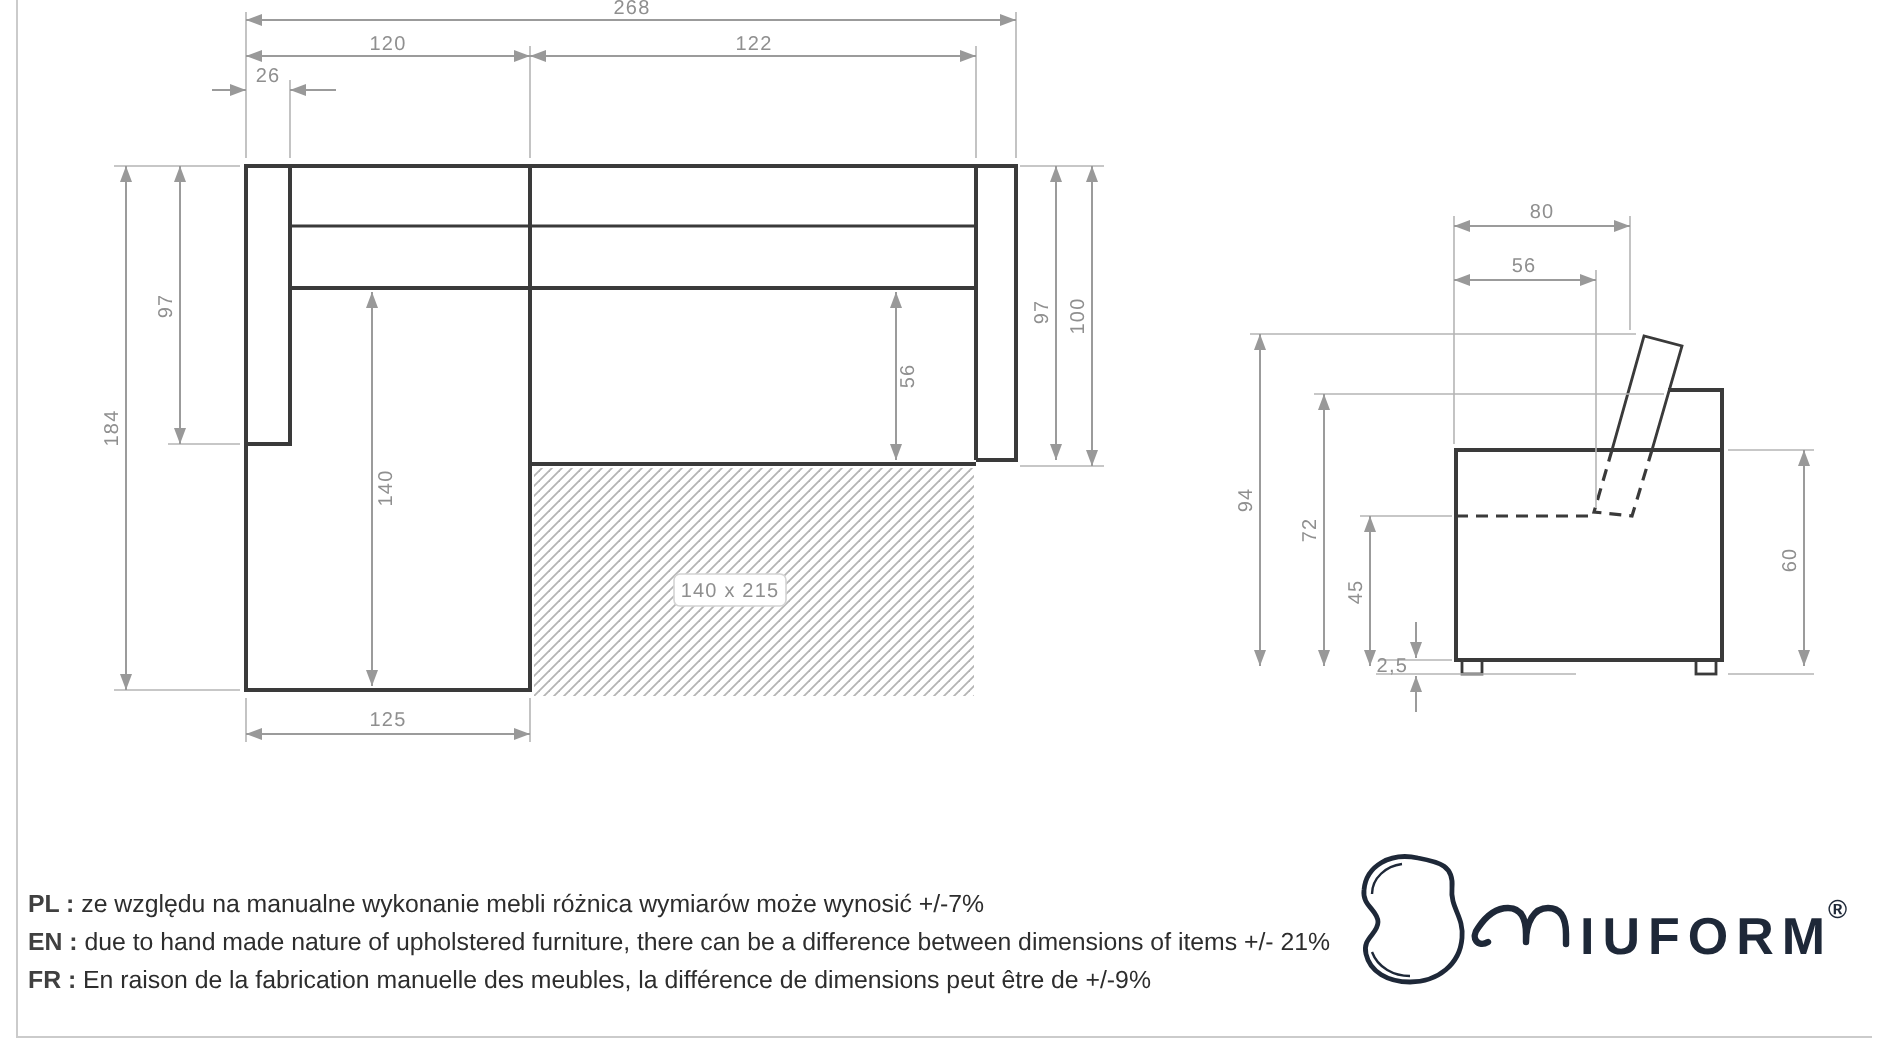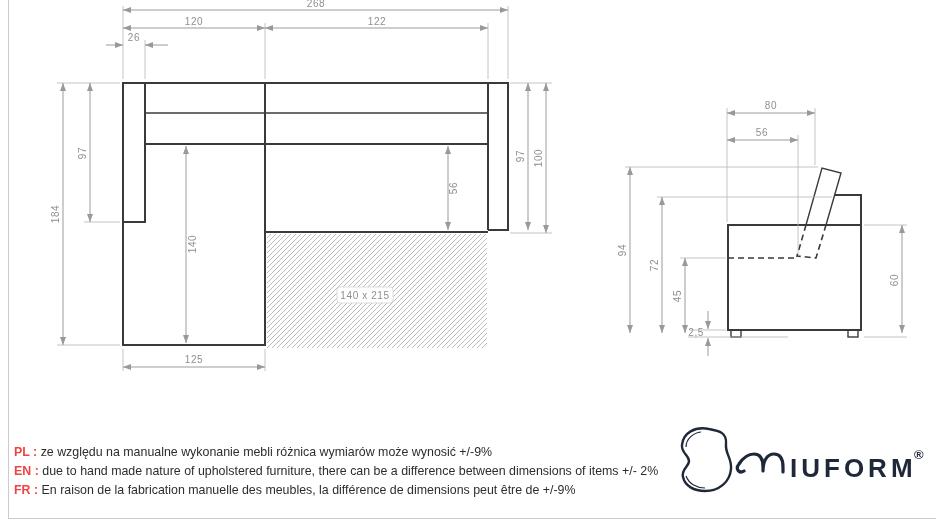--- a/index.html
+++ b/index.html
@@ -19,21 +19,21 @@
   .dim   { stroke:#9b9b9b; stroke-width:1;   fill:none; }
   .ext   { stroke:#b5b5b5; stroke-width:0.8; fill:none; }
   .frame { stroke:#cbcbcb; stroke-width:1;   fill:none; }
   .hatchbox { fill:url(#hatch); }
   .lblbox { fill:#ffffff; stroke:#d4d4d4; stroke-width:0.8; }
   .lbl-s { font-size:8.5px; letter-spacing:0.4px; }
   .disclaimer {
     position:absolute; left:14px; top:443px; width:650px;
     font-size:12.4px; line-height:19px; color:#2d2d2d; white-space:nowrap;
   }
-  .disclaimer b { font-weight:bold; color:#ef4444; }
+  .disclaimer b { font-weight:bold; color:#404040; }
   .logo { position:absolute; left:676px; top:424px; }
   .logo-stroke { stroke:var(--brand); fill:none; }
   .logo-text {
     font-family:"Liberation Sans", sans-serif; font-weight:bold;
     font-size:26px; letter-spacing:4px; fill:var(--brand);
   }
   .logo-reg { font-size:13px; letter-spacing:0; font-weight:bold; fill:var(--brand); }
 </style>
 </head>
 <body>
@@ -187,22 +187,22 @@
         <line class="dim" x1="708" y1="356" x2="708" y2="338" marker-end="url(#ae)"></line>
         <text class="lbl-s" x="704" y="336" text-anchor="end">2,5</text>
 
         <line class="dim" x1="902" y1="225" x2="902" y2="333" marker-start="url(#as)" marker-end="url(#ae)"></line>
         <text x="898" y="280" text-anchor="middle" transform="rotate(-90 898 280)">60</text>
       </g>
     </g>
   </svg>
 
   <div class="disclaimer">
-    <div><b>PL :</b> <span>ze względu na manualne wykonanie mebli różnica wymiarów może wynosić +/-9%</span></div>
-    <div><b>EN :</b> <span>due to hand made nature of upholstered furniture, there can be a difference between dimensions of items +/- 2%</span></div>
+    <div><b>PL :</b> <span>ze względu na manualne wykonanie mebli różnica wymiarów może wynosić +/-7%</span></div>
+    <div><b>EN :</b> <span>due to hand made nature of upholstered furniture, there can be a difference between dimensions of items +/- 21%</span></div>
     <div><b>FR :</b> <span>En raison de la fabrication manuelle des meubles, la différence de dimensions peut être de +/-9%</span></div>
   </div>
 
   <div class="logo">
     <svg width="256" height="72" viewBox="0 0 256 72">
 
       <g>
         <path class="logo-stroke" stroke-width="2.4" stroke-linecap="round" d="M33,5 C19,2 7,9 6,21 C5,29 13,31 13,37 C13,43 5,45 7,53 C9,62 18,67 29,67 C43,67 54,58 55,45 C56,34 49,30 50,20 C51,9 44,7 33,5 Z"></path>
         <path class="logo-stroke" stroke-width="1.2" d="M10,23 C10,15 17,9 25,8"></path>
         <path class="logo-stroke" stroke-width="1.2" d="M10,52 C13,60 21,64 29,64"></path>

